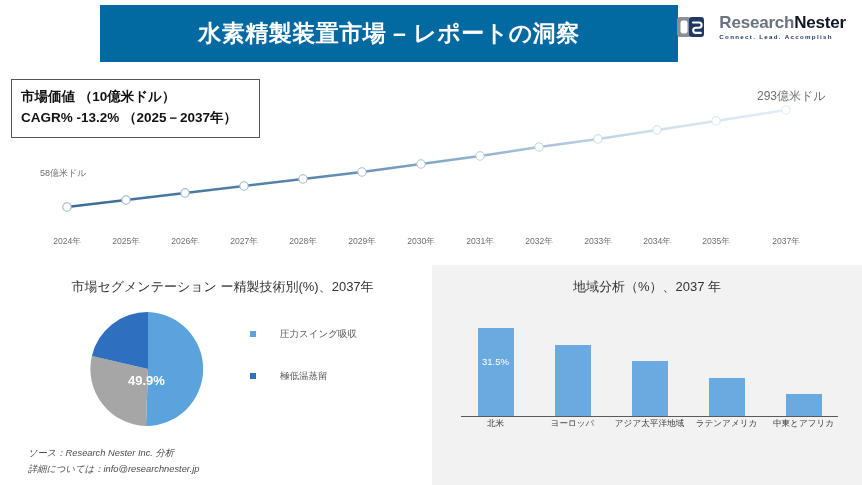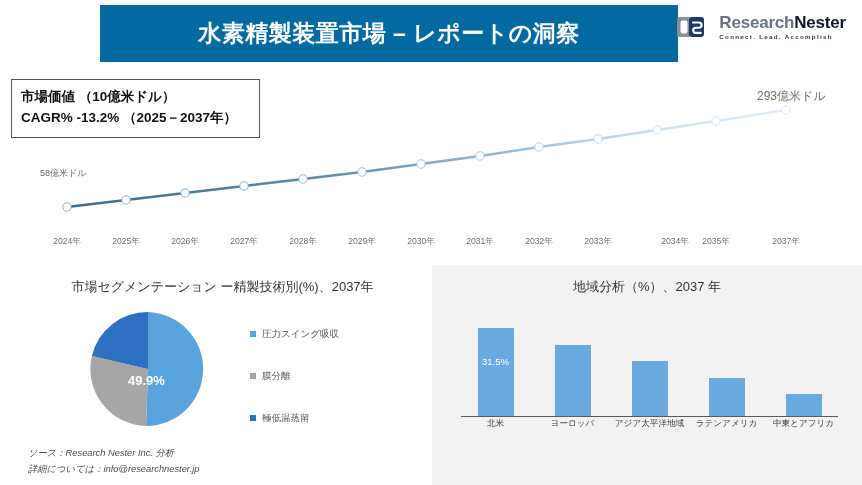--- a/index.html
+++ b/index.html
@@ -180,21 +180,21 @@
   }
   #pie-legend {
     position: absolute;
     left: 250px;
     top: 0px;
     width: 175px;
   }
   .legend-item {
     display: flex;
     align-items: center;
-    gap: 6px;
+    gap: 24px;
     height: 42px;
   }
   .legend-swatch {
     width: 6px;
     height: 6px;
     flex: none;
   }
   .legend-label {
     font-size: 9.5px;
     color: #555555;
@@ -340,21 +340,21 @@
   <div class="year-tick" style="left:67px">2024年</div>
   <div class="year-tick" style="left:126px">2025年</div>
   <div class="year-tick" style="left:185px">2026年</div>
   <div class="year-tick" style="left:244px">2027年</div>
   <div class="year-tick" style="left:303px">2028年</div>
   <div class="year-tick" style="left:362px">2029年</div>
   <div class="year-tick" style="left:421px">2030年</div>
   <div class="year-tick" style="left:480px">2031年</div>
   <div class="year-tick" style="left:539px">2032年</div>
   <div class="year-tick" style="left:598px">2033年</div>
-  <div class="year-tick" style="left:675px">2034年</div>
+  <div class="year-tick" style="left:657px">2034年</div>
   <div class="year-tick" style="left:716px">2035年</div>
   <div class="year-tick" style="left:786px">2037年</div>
 </div>
 
 <div id="panel-left">
   <div class="panel-title" id="pie-title">市場セグメンテーション ー精製技術別(%)、2037年</div>
 
   <div id="pie-area">
     <svg id="pie-svg" width="120" height="120" viewBox="0 0 120 120">
 
@@ -363,24 +363,20 @@
       <path d="M60 60 L58.0 116.97 A57 57 0 0 1 3.85 47.0 Z" fill="#a6a6a6"></path>
 
       <path d="M60 60 L3.85 47.0 A57 57 0 0 1 60 3 Z" fill="#2f6fc0"></path>
     </svg>
     <div id="pie-pct">49.9%</div>
 
     <div id="pie-legend">
       <div class="legend-item">
         <span class="legend-swatch" style="background:#5ba3dd"></span>
         <span class="legend-label">圧力スイング吸収</span>
-      </div>
-      <div class="legend-item">
-        <span class="legend-swatch" style="background:#a6a6a6"></span>
-        <span class="legend-label">膜分離</span>
       </div>
       <div class="legend-item">
         <span class="legend-swatch" style="background:#2f6fc0"></span>
         <span class="legend-label">極低温蒸留</span>
       </div>
     </div>
   </div>
 
   <div id="source-note">
     <div>ソース：Research Nester Inc. 分析</div>

